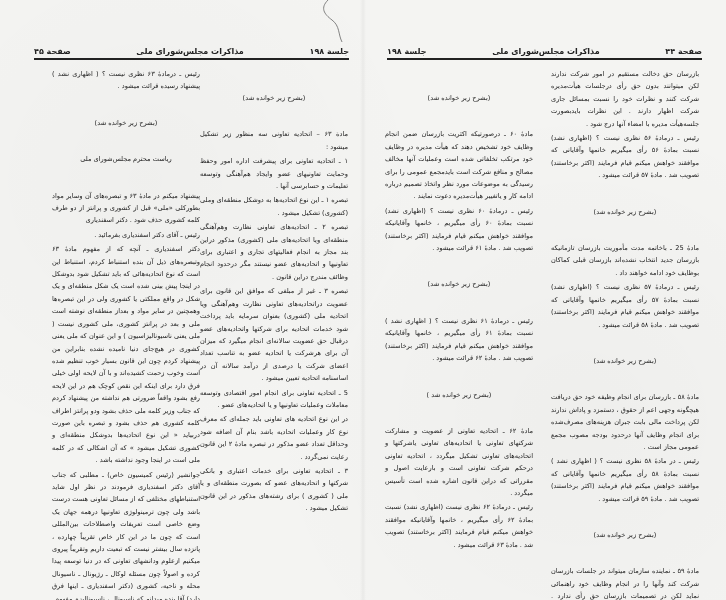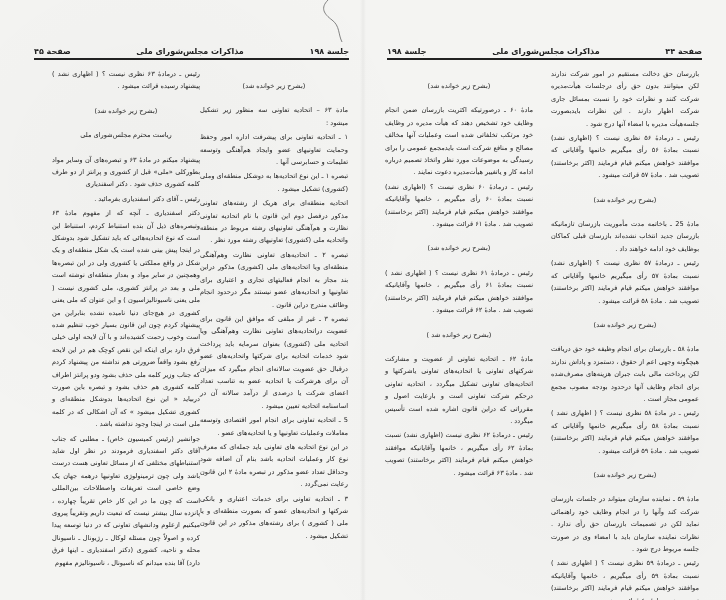--- a/index.html
+++ b/index.html
@@ -34,21 +34,21 @@
     position:absolute; left:0; right:0; bottom:-4px;
     height:2px; background:#222;
   }
   .col {
     position:absolute; top:68px; width:148px;
     direction:rtl; text-align:justify;
     font-size:6.6px; line-height:12.4px;
     font-family:"DejaVu Sans", sans-serif;
   }
   .col p { margin:0 0 2px 0; }
-  .col .center { text-align:center; margin:12px 0; }
+  .col .center { text-align:center; margin:24px 0; }
   
   .page.left .col.c1 { left:200px; }
   .page.left .col.c2 { left:52px; }
   .page.right .col.c1 { left:188px; }
   .page.right .col.c2 { left:22px; }
   .gutter {
     position:absolute; left:360px; top:0; width:6px; height:600px;
     background:linear-gradient(90deg, rgba(0,0,0,0.0), rgba(0,0,0,0.04), rgba(0,0,0,0.0));
   }
   .pen-mark {
@@ -71,21 +71,20 @@
     <span>جلسة ۱۹۸</span>
     <span>مذاکرات مجلس‌شورای ملی</span>
     <span>صفحة ۴۵</span>
     <div class="rule"></div>
   </div>
   <div class="col c1">
       <p class="center">(بشرح زیر خوانده شد)</p>
       <p class="head-para">مادة ۶۳ – اتحادیه تعاونی سه منظور زیر تشکیل میشود :</p>
       <p class="">۱ ـ اتحادیه تعاونی برای پیشرفت اداره امور وحفظ وحمایت تعاونیهای عضو وایجاد هم‌آهنگی وتوسعه تعلیمات و حسابرسی آنها .</p>
       <p class="head-para">تبصره ۱ ـ این نوع اتحادیه‌ها به دوشکل منطقه‌ای وملی (کشوری) تشکیل میشود .</p>
-      <p class="">اتحادیه منطقه‌ای برای هریک از رشته‌های تعاونی مذکور درفصل دوم این قانون با نام اتحادیه تعاونی نظارت و هم‌آهنگی تعاونیهای رشته مربوط در منطقه واتحادیه ملی (کشوری) تعاونیهای رشته مورد نظر .</p>
       <p class="head-para">تبصره ۲ ـ اتحادیه‌های تعاونی نظارت وهم‌آهنگی منطقه‌ای ویا اتحادیه‌های ملی (کشوری) مذکور دراین بند مجاز به انجام فعالیتهای تجاری و اعتباری برای تعاونیها و اتحادیه‌های عضو نیستند مگر درحدود انجام وظائف مندرج دراین قانون .</p>
       <p class="head-para">تبصره ۳ ـ غیر از مبلغی که موافق این قانون برای عضویت دراتحادیه‌های تعاونی نظارت وهم‌آهنگی ویا اتحادیه ملی (کشوری) بعنوان سرمایه باید پرداخت شود خدمات اتحادیه برای شرکتها واتحادیه‌های عضو درقبال حق عضویت سالانه‌ای انجام میگیرد که میزان آن برای هرشرکت یا اتحادیه عضو به تناسب تعداد اعضای شرکت یا درصدی از درآمد سالانه آن در اساسنامه اتحادیه تعیین میشود .</p>
       <p class="">5 ـ اتحادیه تعاونی برای انجام امور اقتصادی وتوسعه معاملات وعملیات تعاونیها و یا اتحادیه‌های عضو .</p>
       <p class="">در این نوع اتحادیه های تعاونی باید جمله‌ای که معرف نوع کار وعملیات اتحادیه باشد بنام آن اضافه شود وحداقل تعداد عضو مذکور در تبصره مادهٔ ۲ این قانون رعایت نمی‌گردد .</p>
       <p class="">۳ ـ اتحادیه تعاونی برای خدمات اعتباری و بانکی شرکتها و اتحادیه‌های عضو که بصورت منطقه‌ای و یا ملی ( کشوری ) برای رشته‌های مذکور در این قانون تشکیل میشود .</p>
     </div>
   <div class="col c2">
       <p class="">رئیس ـ درمادهٔ ۶۳ نظری نیست ؟ ( اظهاری نشد ) پیشنهاد رسیده قرائت میشود .</p>
       <p class="center">(بشرح زیر خوانده شد)</p>
       <p class="center">ریاست محترم مجلس‌شورای ملی</p>

